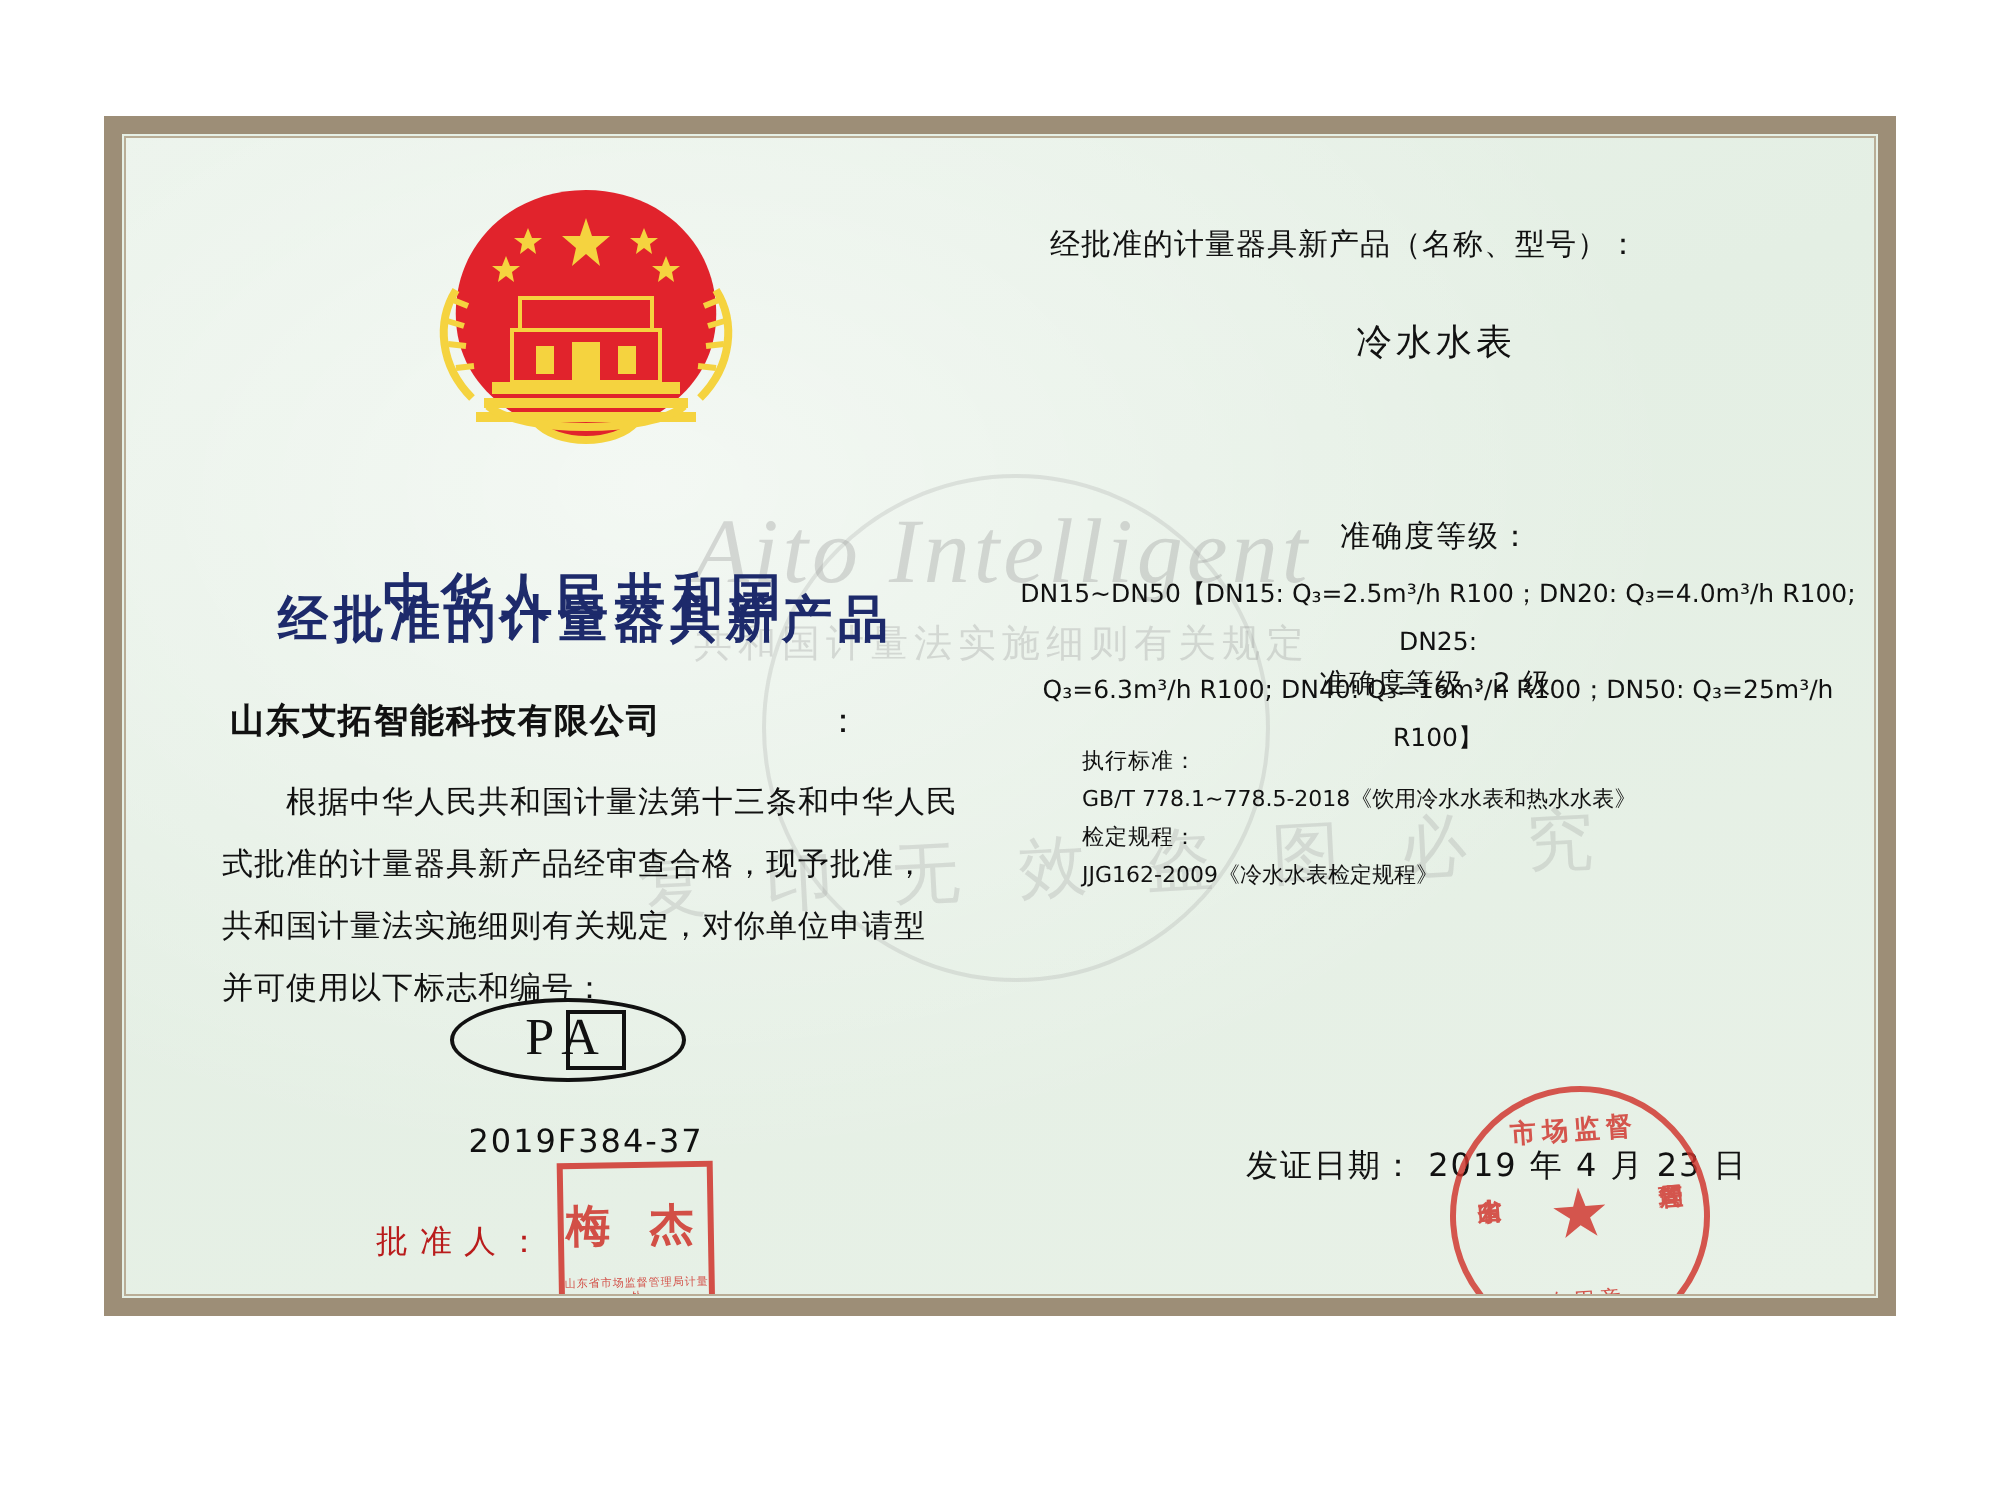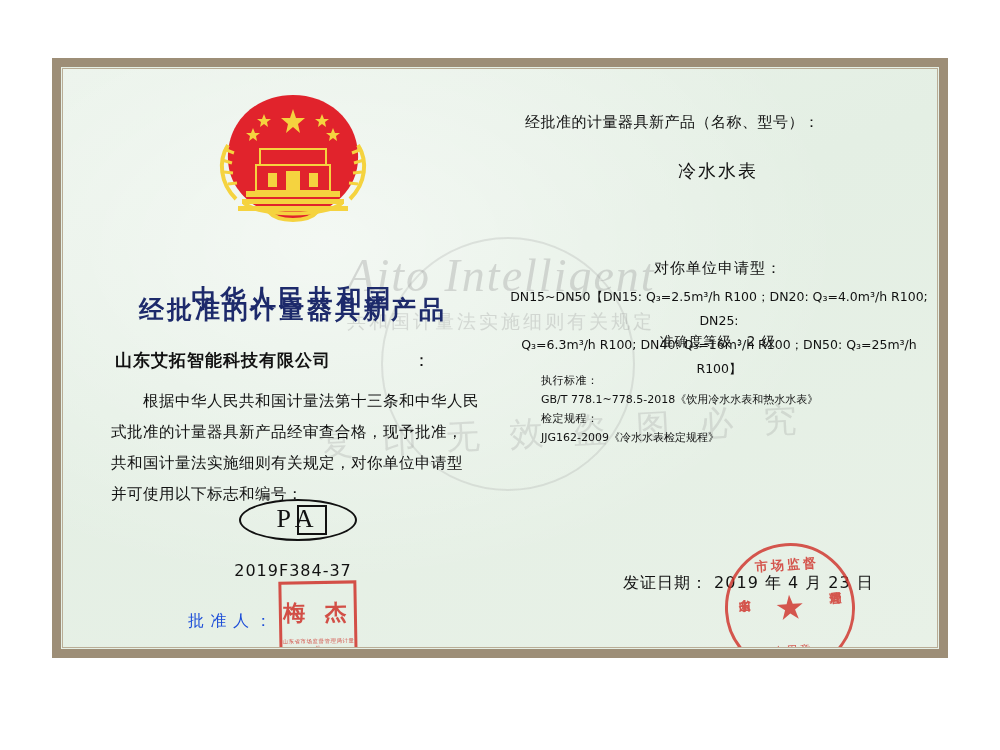--- a/index.html
+++ b/index.html
@@ -163,21 +163,21 @@
     line-height: 31px;
     letter-spacing: 0.5px;
     font-family: "DejaVu Sans", "Liberation Sans", sans-serif;
   }
   .body-text p { margin: 0; }
   .indent { text-indent: 32px; }
 
   
   .pa-mark {
     position: absolute;
-    left: 156px; top: 418px;
+    left: 142px; top: 418px;
     width: 120px; height: 44px;
   }
   .pa-mark .oval {
     position: absolute;
     left: 0; top: 0;
     width: 118px; height: 42px;
     border: 2px solid #111;
     border-radius: 50%/50%;
     box-sizing: border-box;
   }
@@ -207,23 +207,23 @@
     font-size: 16px;
     color: #111;
     letter-spacing: 1px;
     font-family: "DejaVu Sans", "Liberation Sans", sans-serif;
   }
 
   .approver {
     position: absolute;
     left: 105px; top: 530px;
     font-size: 16px;
-    color: #1d4ed8;
-    letter-spacing: 1px;
-    font-family: Liberation Sans, sans-serif;
+    color: #b91c1c;
+    letter-spacing: 1px;
+    font-family: Liberation Serif, serif;
     text-align: right;
   }
 
   
   .seal-square {
     position: absolute;
     left: 196px; top: 500px;
     width: 78px; height: 78px;
     border: 3px solid #d0342c;
     box-sizing: border-box;
@@ -483,21 +483,21 @@
         <div class="sq-names">梅 杰</div>
         <div class="sq-sub">山东省市场监督管理局计量处</div>
       </div>
     </div>
 
     <div class="right-col">
 
       <div class="r-label">经批准的计量器具新产品（名称、型号）：</div>
       <div class="r-prodname">冷水水表</div>
 
-      <div class="r-tech-head">对你单位申请型：</div>
+      <div class="r-tech-head">准确度等级：</div>
       <div class="r-tech-body">
         <div>DN15~DN50【DN15: Q₃=2.5m³/h R100；DN20: Q₃=4.0m³/h R100; DN25:</div>
         <div>Q₃=6.3m³/h R100; DN40: Q₃=16m³/h R100；DN50: Q₃=25m³/h R100】</div>
       </div>
       <div class="r-accuracy">准确度等级：2 级</div>
 
       <div class="r-std">
         <div class="k">执行标准：</div>
         <div>GB/T 778.1~778.5-2018《饮用冷水水表和热水水表》</div>
         <div class="k">检定规程：</div>

